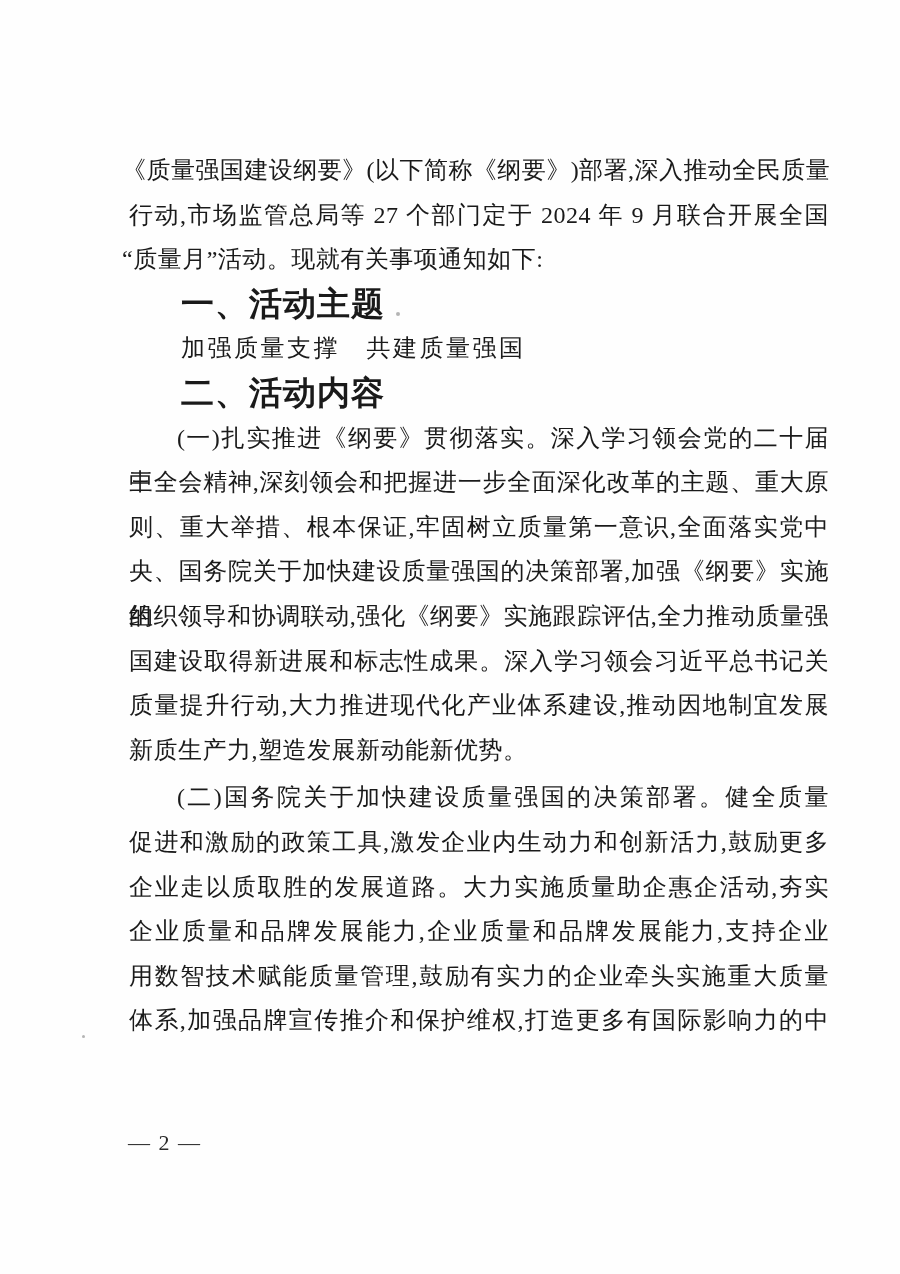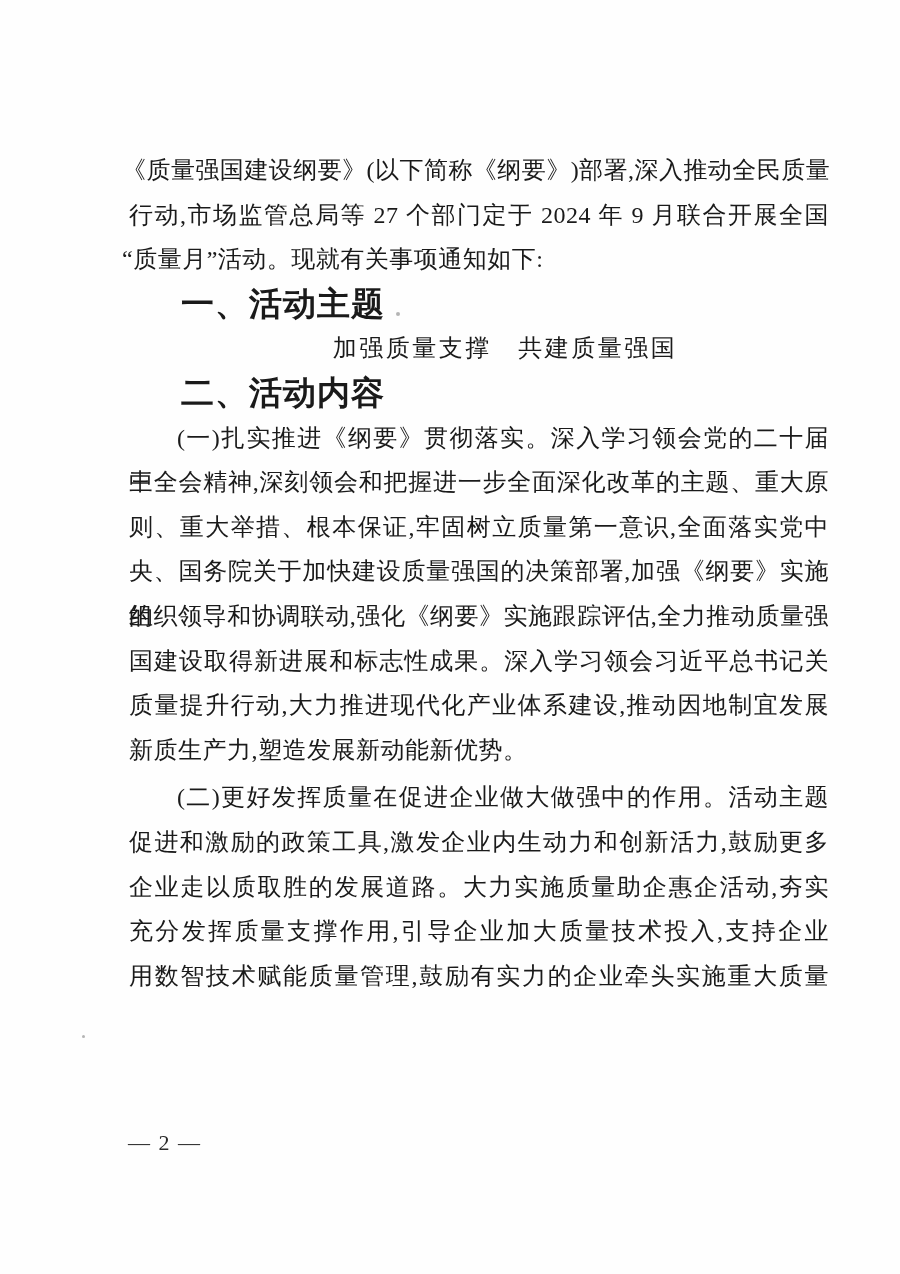--- a/index.html
+++ b/index.html
@@ -52,21 +52,20 @@
   .heading {
     font-family: "Liberation Sans", "DejaVu Sans", sans-serif;
     font-weight: 700;
     font-size: 33px;
     padding-left: 52px;
     letter-spacing: 1px;
   }
   .theme {
     padding-left: 52px;
     letter-spacing: 2.5px;
-    text-align: center;
   }
   .pagenum {
     position: absolute;
     left: 128px;
     top: 1130px;
     font-size: 22px;
     letter-spacing: 1.5px;
     color: #2a2a2a;
   }
   .speck {
@@ -95,25 +94,26 @@
 
     <div class="line fill indent">(一)扎实推进《纲要》贯彻落实。深入学习领会党的二十届三</div>
     <div class="line fill">中全会精神,深刻领会和把握进一步全面深化改革的主题、重大原</div>
     <div class="line fill">则、重大举措、根本保证,牢固树立质量第一意识,全面落实党中</div>
     <div class="line fill">央、国务院关于加快建设质量强国的决策部署,加强《纲要》实施的</div>
     <div class="line fill">组织领导和协调联动,强化《纲要》实施跟踪评估,全力推动质量强</div>
     <div class="line fill">国建设取得新进展和标志性成果。深入学习领会习近平总书记关</div>
     <div class="line fill">质量提升行动,大力推进现代化产业体系建设,推动因地制宜发展</div>
     <div class="line">新质生产力,塑造发展新动能新优势。</div>
 
-    <div class="line fill indent para-gap">(二)更好发挥质量在促进企业做大做强中的作用。活动主题</div>
+    <div class="line fill indent para-gap">(二)国务院关于加快建设质量强国的决策部署。健全质量</div>
     <div class="line fill">促进和激励的政策工具,激发企业内生动力和创新活力,鼓励更多</div>
     <div class="line fill">企业走以质取胜的发展道路。大力实施质量助企惠企活动,夯实</div>
-    <div class="line fill">充分发挥质量支撑作用,引导企业加大质量技术投入,支持企业</div>
+    <div class="line fill">企业质量和品牌发展能力,企业质量和品牌发展能力,支持企业</div>
     <div class="line fill">用数智技术赋能质量管理,鼓励有实力的企业牵头实施重大质量</div>
+    <div class="line fill">体系,加强品牌宣传推介和保护维权,打造更多有国际影响力的中</div>
 
   </div>
 
   <div class="pagenum">— 2 —</div>
 
   <span class="speck s1"></span>
   <span class="speck s2"></span>
 
 </div>
 

